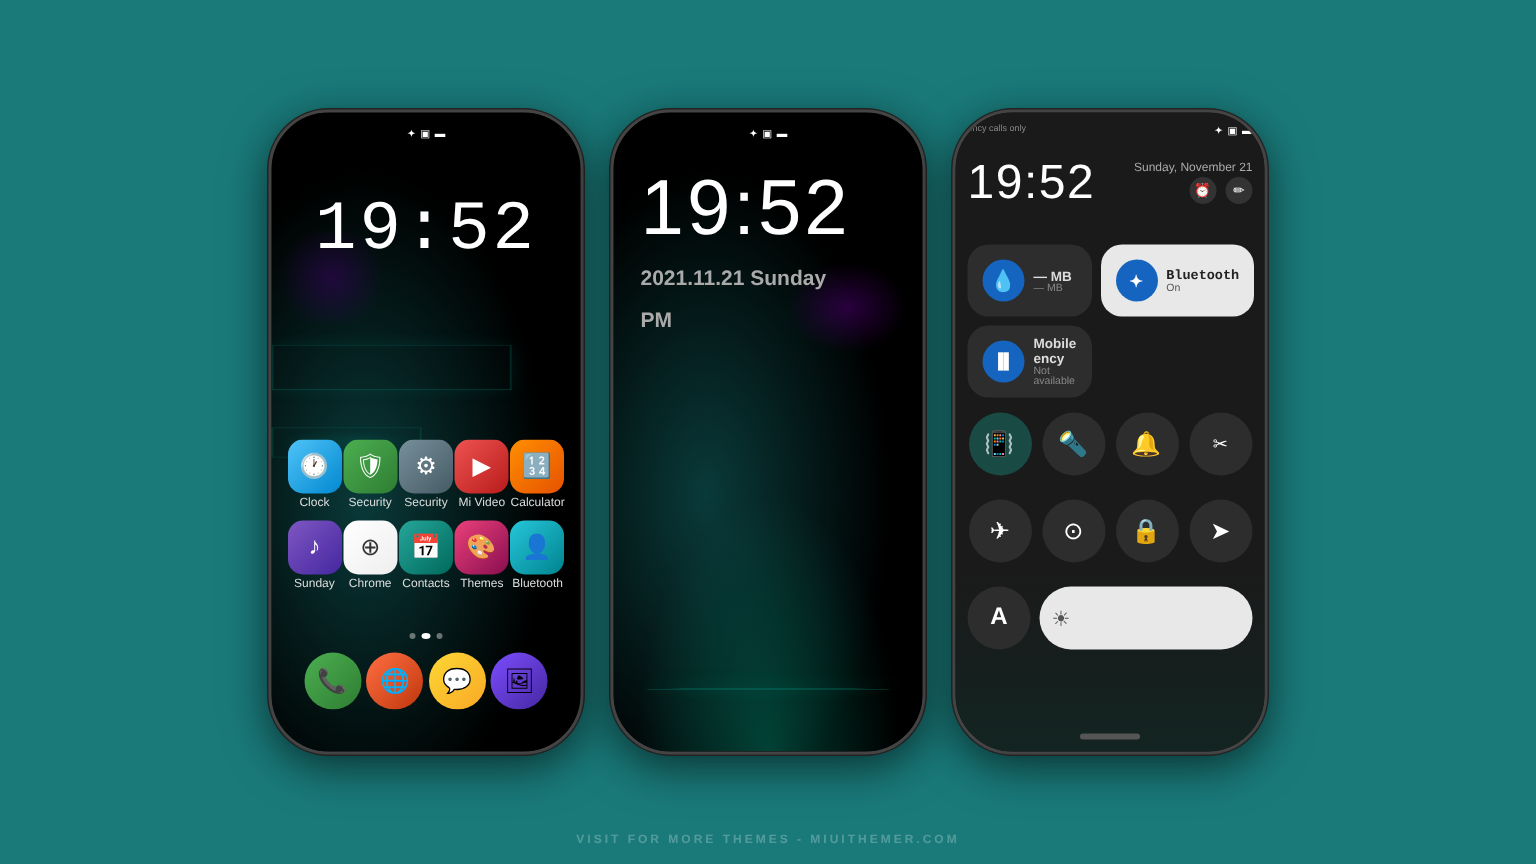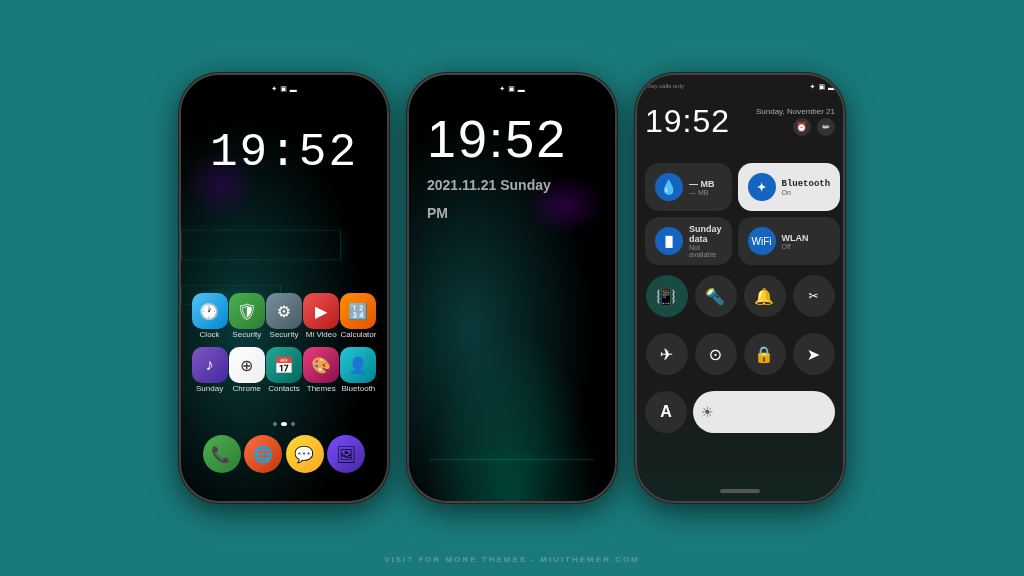--- a/index.html
+++ b/index.html
@@ -603,32 +603,25 @@
           <div class="tile-icon tile-icon-bt" style="font-size:11px;font-weight:bold;">✦</div>
           <div class="tile-info">
             <div class="tile-name tile-name-dark">Bluetooth</div>
             <div class="tile-sub tile-sub-dark">On</div>
           </div>
         </div>
 
         <div class="tile tile-dark">
           <div class="tile-icon tile-icon-blue" style="font-size:10px;">▐▌</div>
           <div class="tile-info">
-            <div class="tile-name">Sunday data</div>
+            <div class="tile-name">Mobile ency</div>
             <div class="tile-sub">Not available</div>
           </div>
         </div>
 
-        <div class="tile tile-dark">
-          <div class="tile-icon tile-icon-blue" style="font-size:10px;">WiFi</div>
-          <div class="tile-info">
-            <div class="tile-name">WLAN</div>
-            <div class="tile-sub">Off</div>
-          </div>
-        </div>
       </div>
 
       <div class="quick-actions">
         <div class="qa-btn qa-btn-teal">📳</div>
         <div class="qa-btn">🔦</div>
         <div class="qa-btn">🔔</div>
         <div class="qa-btn" style="font-size:12px;">✂</div>
       </div>
 
       <div class="quick-actions-2">

